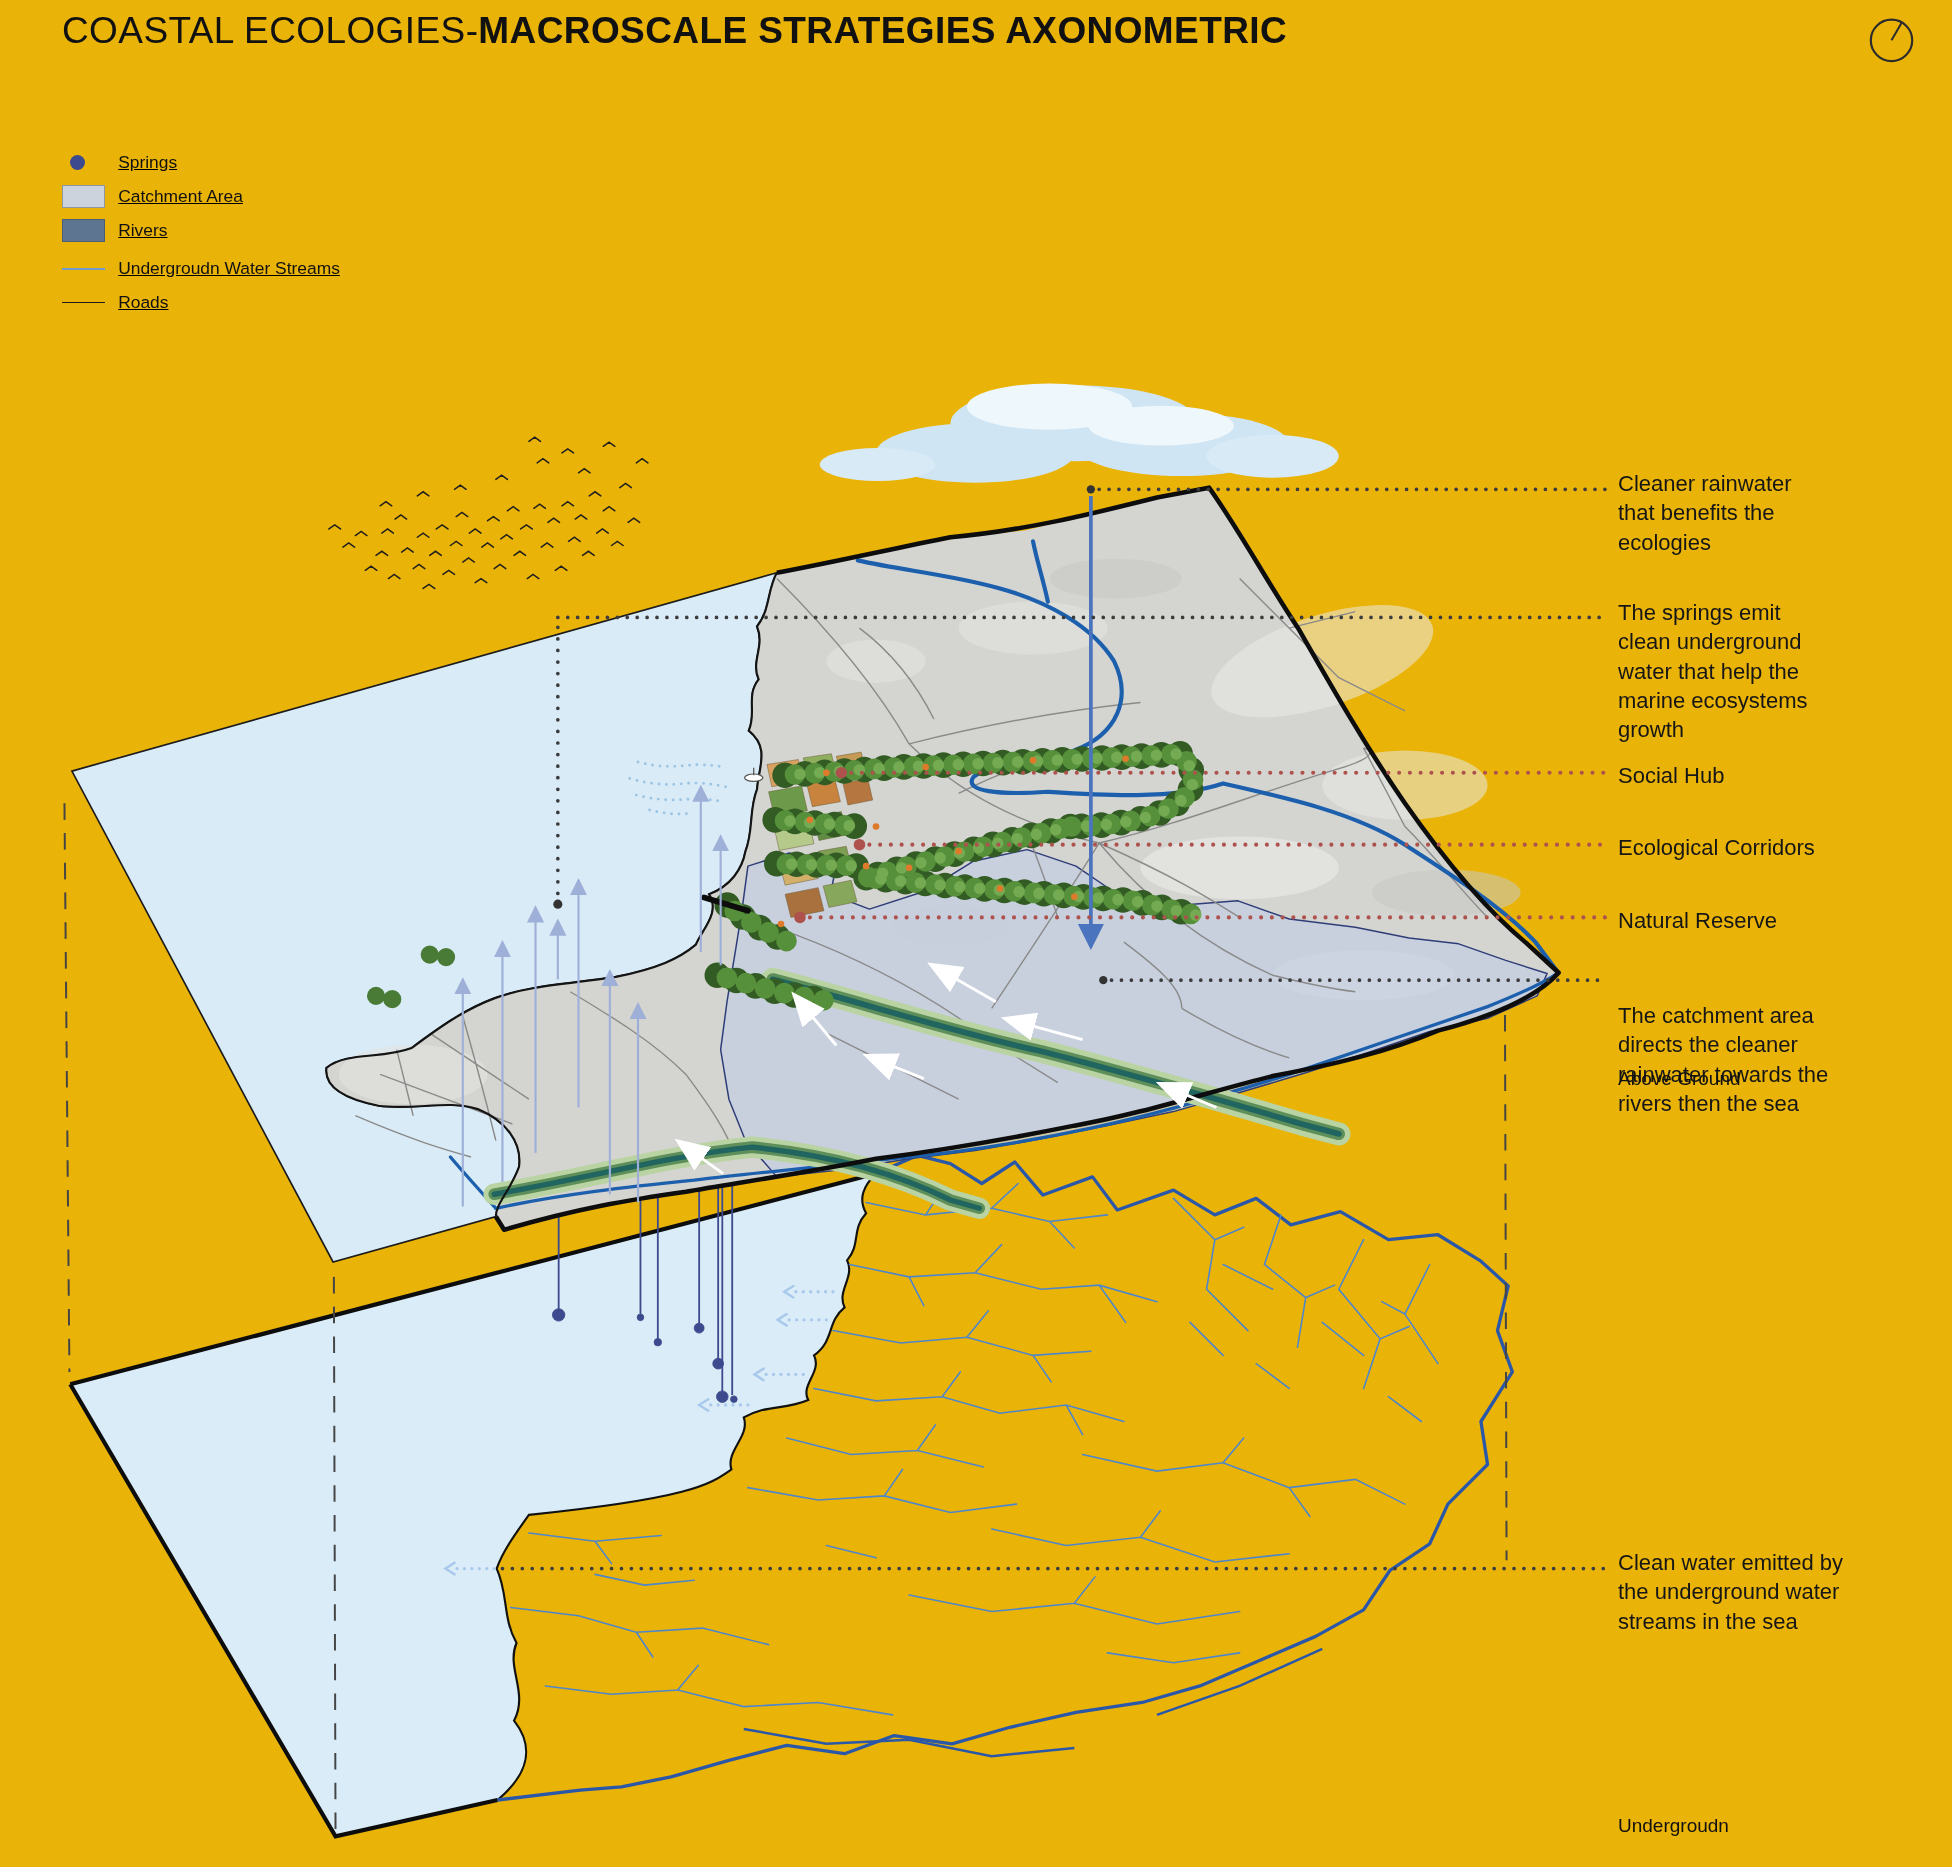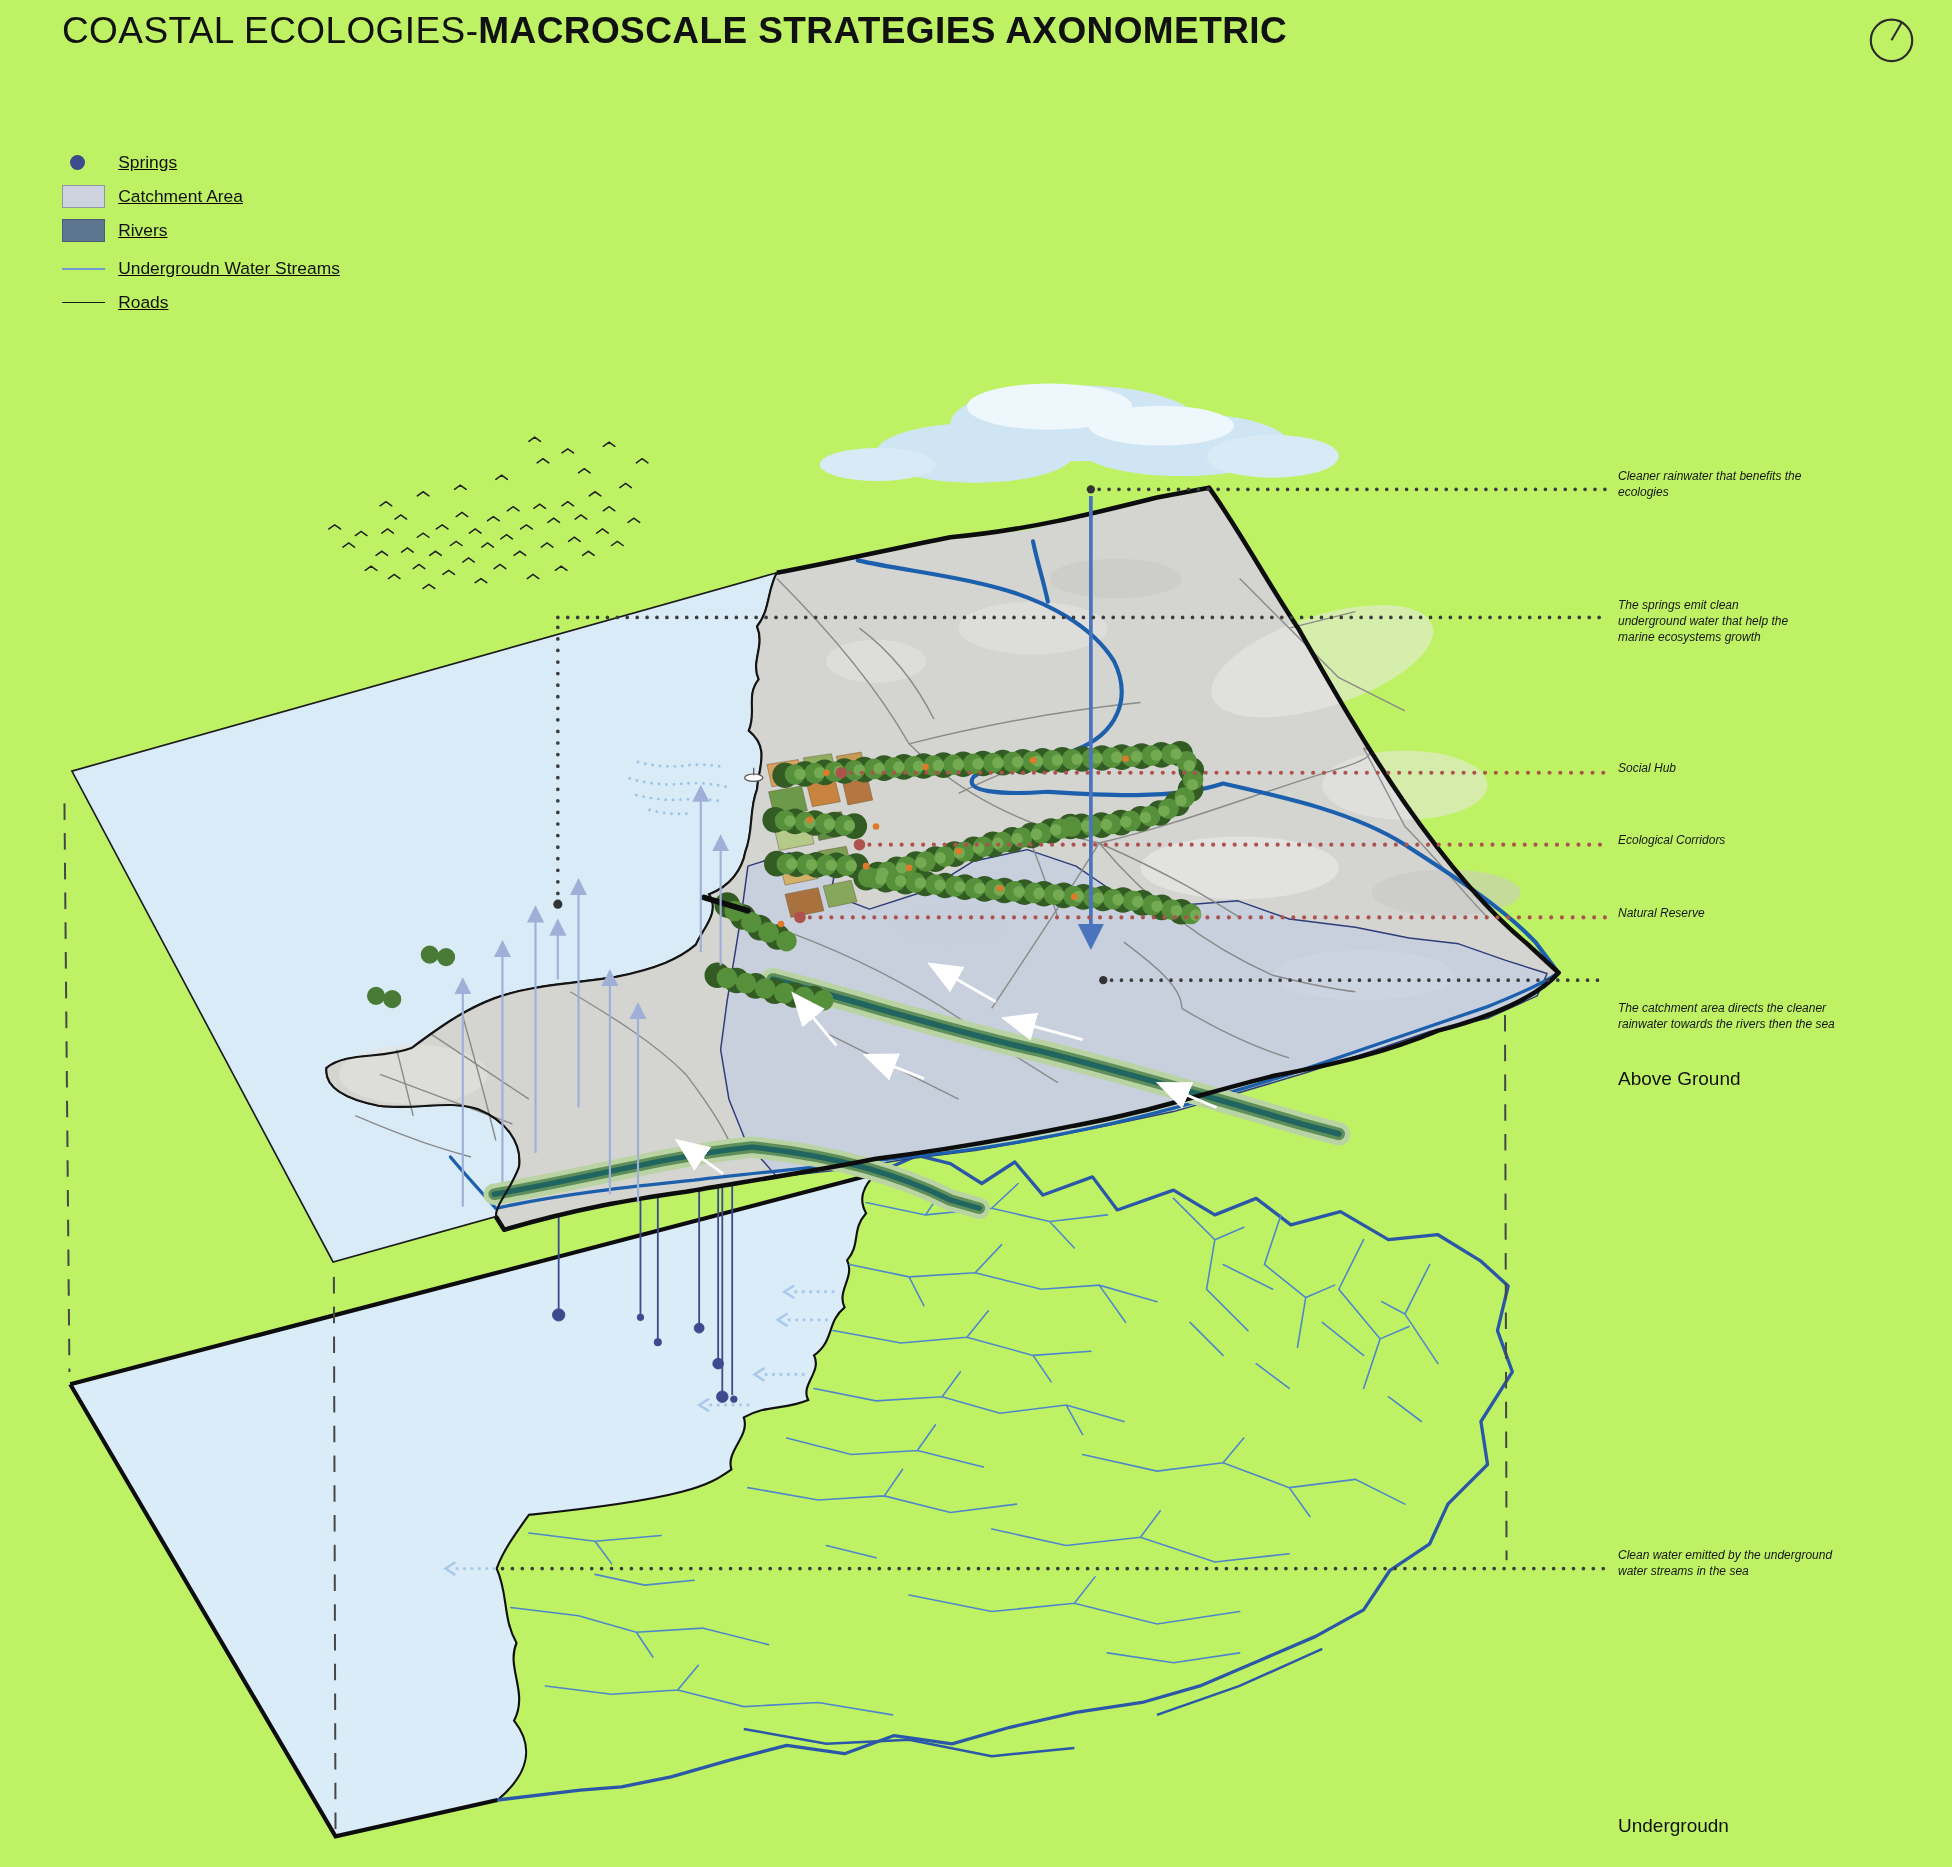--- a/index.html
+++ b/index.html
@@ -1,34 +1,34 @@
 <!DOCTYPE html>
 <html style="font-size:13.2px"><head>
 <meta charset="utf-8">
 <style>
   html,body{margin:0;padding:0;background:#fff;}
   body{font-family:"Liberation Sans", sans-serif;}
-  .canvas{position:relative;width:1952px;height:1867px;background:#bef264;overflow:hidden;}
+  .canvas{position:relative;width:1952px;height:1867px;background:#eab308;overflow:hidden;}
   .title{position:absolute;left:62px;top:10px;font-size:37px;letter-spacing:0.4px;color:#111;white-space:nowrap;}
   .title .reg{font-weight:400;}
   .title .b{font-weight:700;}
   .compass{position:absolute;left:1865px;top:13.2px;}
   .legend{position:absolute;left:62px;top:152px;text-decoration:underline;}
   .lrow{display:flex;align-items:center;margin-bottom:12.4px;height:21.5px;}
   .lrow.gap{margin-top:16.5px;}
   .sym{width:43px;display:flex;align-items:center;justify-content:flex-start;margin-right:13.2px;flex:0 0 43px;}
   .ltext{font-size:17.4px;color:#111;}
   .dot{width:15px;height:15px;border-radius:50%;background:#3d4a8e;margin-left:8.3px;}
   .swatch{width:43px;height:20.7px;}
   .sw-light{background:#ccd3dd;border:0.8px solid #8d96a3;}
   .sw-dark{background:#5d7590;border:0.8px solid #4a5f77;}
   .lline{width:43px;height:0;border-top:2.5px solid #6f9bd0;}
   .lline.black{border-top:1.7px solid #1a1a1a;}
   .art{position:absolute;left:0;top:0;}
-  .ann{position:absolute;font-size:12px;line-height:1.33;color:#161616;font-style:italic;}
+  .ann{position:absolute;font-size:22px;line-height:1.33;color:#161616;}
   .sec{position:absolute;font-size:19px;font-weight:400;color:#111;}
 </style>
 </head>
 <body>
 
 <div class="canvas">
 
   <div class="title"><span class="reg">COASTAL ECOLOGIES-</span><span class="b">MACROSCALE STRATEGIES AXONOMETRIC</span></div>
 
   <svg class="compass" width="58" height="58" viewBox="0 0 70 70">

